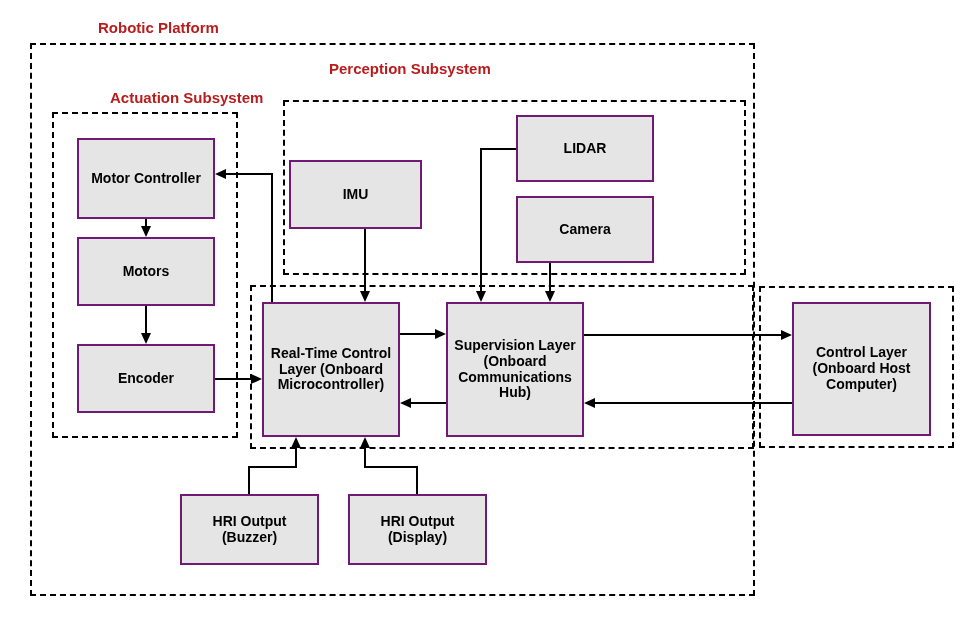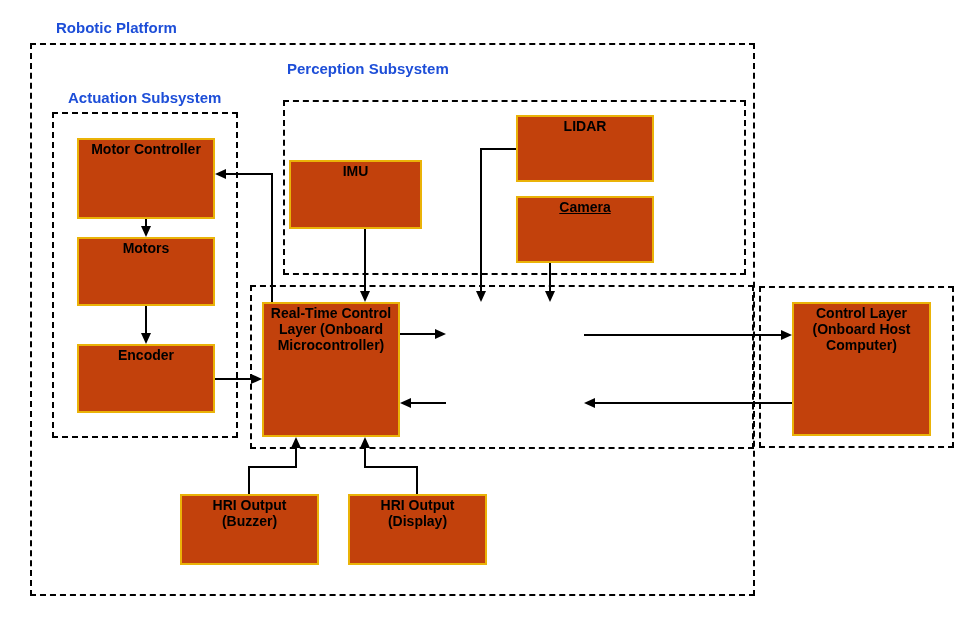--- a/index.html
+++ b/index.html
@@ -10,35 +10,37 @@
     background: #ffffff;
     font-family: "Liberation Sans", sans-serif;
     color: #000000;
     overflow: hidden;
   }
   .sec-label {
     position: absolute;
     font-weight: bold;
     font-size: 15px;
     line-height: 1.15;
-    color: #1d4ed8;
+    color: #b91c1c;
     white-space: pre-line;
+    margin-left: 42px;
   }
   .dashed {
     position: absolute;
     box-sizing: border-box;
     border: 2px dashed #000000;
     background: transparent;
   }
   .node {
     position: absolute;
     box-sizing: border-box;
-    border: 2px solid #eab308;
-    background: #c2410c;
+    border: 2px solid #701a75;
+    background: #e5e5e5;
     display: flex;
+    align-items: center;
     justify-content: center;
   }
   .node-label {
     font-weight: bold;
     font-size: 14px;
     line-height: 1.14;
     text-align: center;
     white-space: pre-line;
     padding: 2px;
   }
@@ -124,30 +126,36 @@
   </div>
 
   <div class="node" style="left:289px; top:160px; width:133px; height:69px;">
     <span class="node-label">IMU</span>
   </div>
 
   <div class="node" style="left:516px; top:115px; width:138px; height:67px;">
     <span class="node-label">LIDAR</span>
   </div>
 
-  <div class="node" style="left:516px; top:196px; width:138px; height:67px;text-decoration:underline;">
+  <div class="node" style="left:516px; top:196px; width:138px; height:67px;">
     <span class="node-label">Camera</span>
   </div>
 
   <div class="node" style="left:262px; top:302px; width:138px; height:135px;">
     <span class="node-label">Real-Time Control
 Layer (Onboard
 Microcontroller)</span>
   </div>
 
+  <div class="node" style="left:446px; top:302px; width:138px; height:135px;">
+    <span class="node-label">Supervision Layer
+(Onboard
+Communications
+Hub)</span>
+  </div>
 
   <div class="node" style="left:792px; top:302px; width:139px; height:134px;">
     <span class="node-label">Control Layer
 (Onboard Host
 Computer)</span>
   </div>
 
   <div class="node" style="left:180px; top:494px; width:139px; height:71px;">
     <span class="node-label">HRI Output
 (Buzzer)</span>

